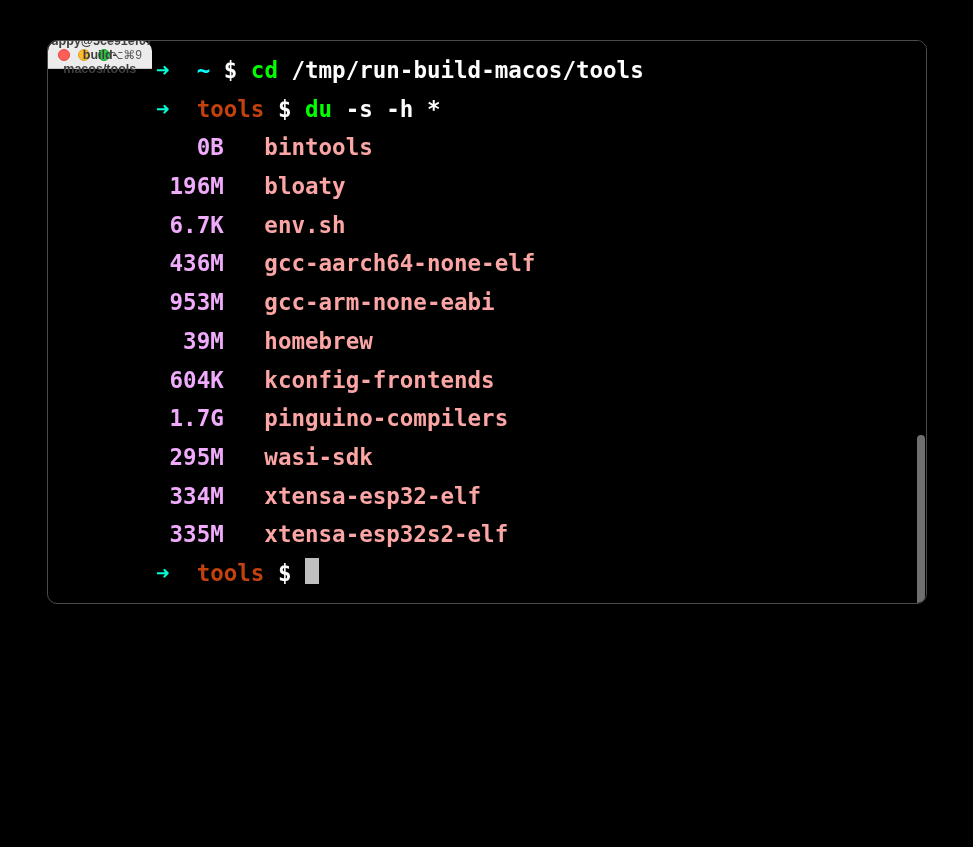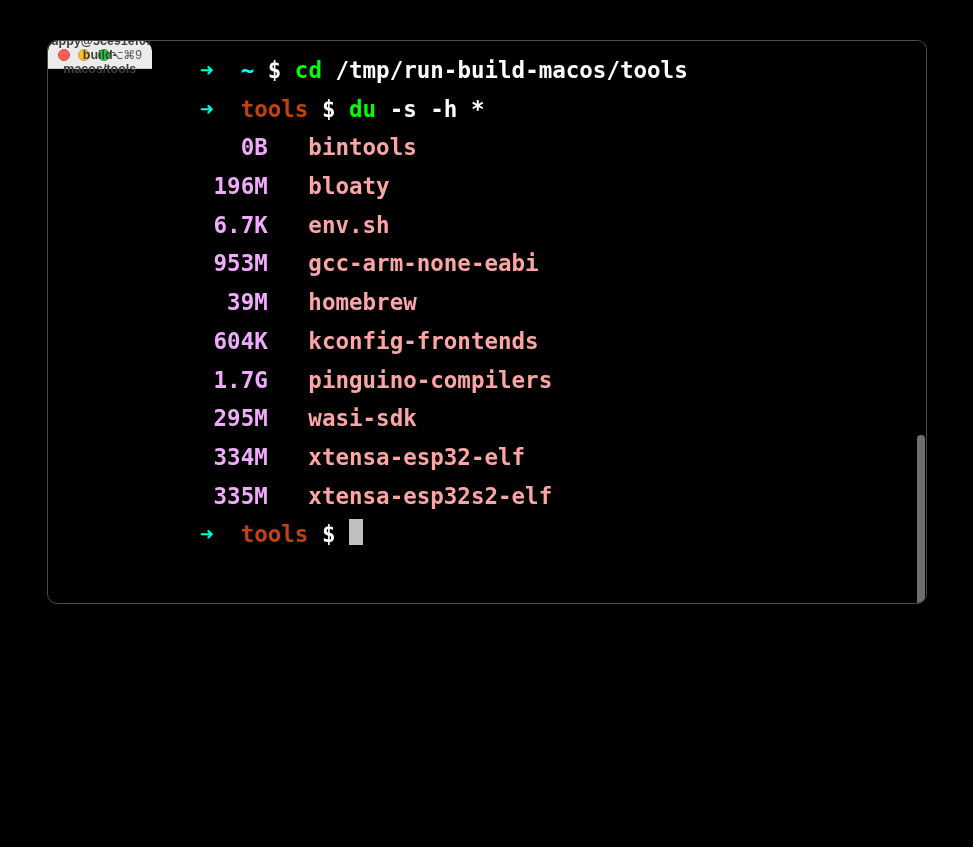--- a/index.html
+++ b/index.html
@@ -71,21 +71,20 @@
       padding: 10px 4px 10px 4px;
       font-size: 22.5px;
       line-height: 1.72;
       color: #fff;
       font-weight: bold;
       overflow: hidden;
       position: relative;
     }
     .line {
       white-space: pre;
-      margin-left: 44px;
     }
     .arrow { color: #00ffd7; }
     .tilde { color: #00ffff; }
     .dollar { color: #ffffff; }
     .cmd { color: #00ff00; }
     .args { color: #ffffff; }
     .cwd { color: #c2410c; }
     .size { color: #f0abfc; display: inline-block; width: 5ch; text-align: right; }
     .name { color: #fca5a5; }
     .cursor {
@@ -124,20 +123,21 @@
   <div class="terminal">
 
     <div class="line"><span class="arrow">➜</span>  <span class="tilde">~</span> <span class="dollar">$</span> <span class="cmd">cd</span> <span class="args">/tmp/run-build-macos/tools</span></div>
 
     <div class="line"><span class="arrow">➜</span>  <span class="cwd">tools</span> <span class="dollar">$</span> <span class="cmd">du</span> <span class="args">-s -h *</span></div>
 
     <div id="lines-container">
         <div class="line"><span class="size">0B</span><span class="gap">   </span><span class="name">bintools</span></div>
         <div class="line"><span class="size">196M</span><span class="gap">   </span><span class="name">bloaty</span></div>
         <div class="line"><span class="size">6.7K</span><span class="gap">   </span><span class="name">env.sh</span></div>
+        <div class="line"><span class="size">436M</span><span class="gap">   </span><span class="name">gcc-aarch64-none-elf</span></div>
         <div class="line"><span class="size">953M</span><span class="gap">   </span><span class="name">gcc-arm-none-eabi</span></div>
         <div class="line"><span class="size">39M</span><span class="gap">   </span><span class="name">homebrew</span></div>
         <div class="line"><span class="size">604K</span><span class="gap">   </span><span class="name">kconfig-frontends</span></div>
         <div class="line"><span class="size">1.7G</span><span class="gap">   </span><span class="name">pinguino-compilers</span></div>
         <div class="line"><span class="size">295M</span><span class="gap">   </span><span class="name">wasi-sdk</span></div>
         <div class="line"><span class="size">334M</span><span class="gap">   </span><span class="name">xtensa-esp32-elf</span></div>
         <div class="line"><span class="size">335M</span><span class="gap">   </span><span class="name">xtensa-esp32s2-elf</span></div>
       </div>
 
     <div class="line"><span class="arrow">➜</span>  <span class="cwd">tools</span> <span class="dollar">$</span> <span class="cursor"></span></div>

